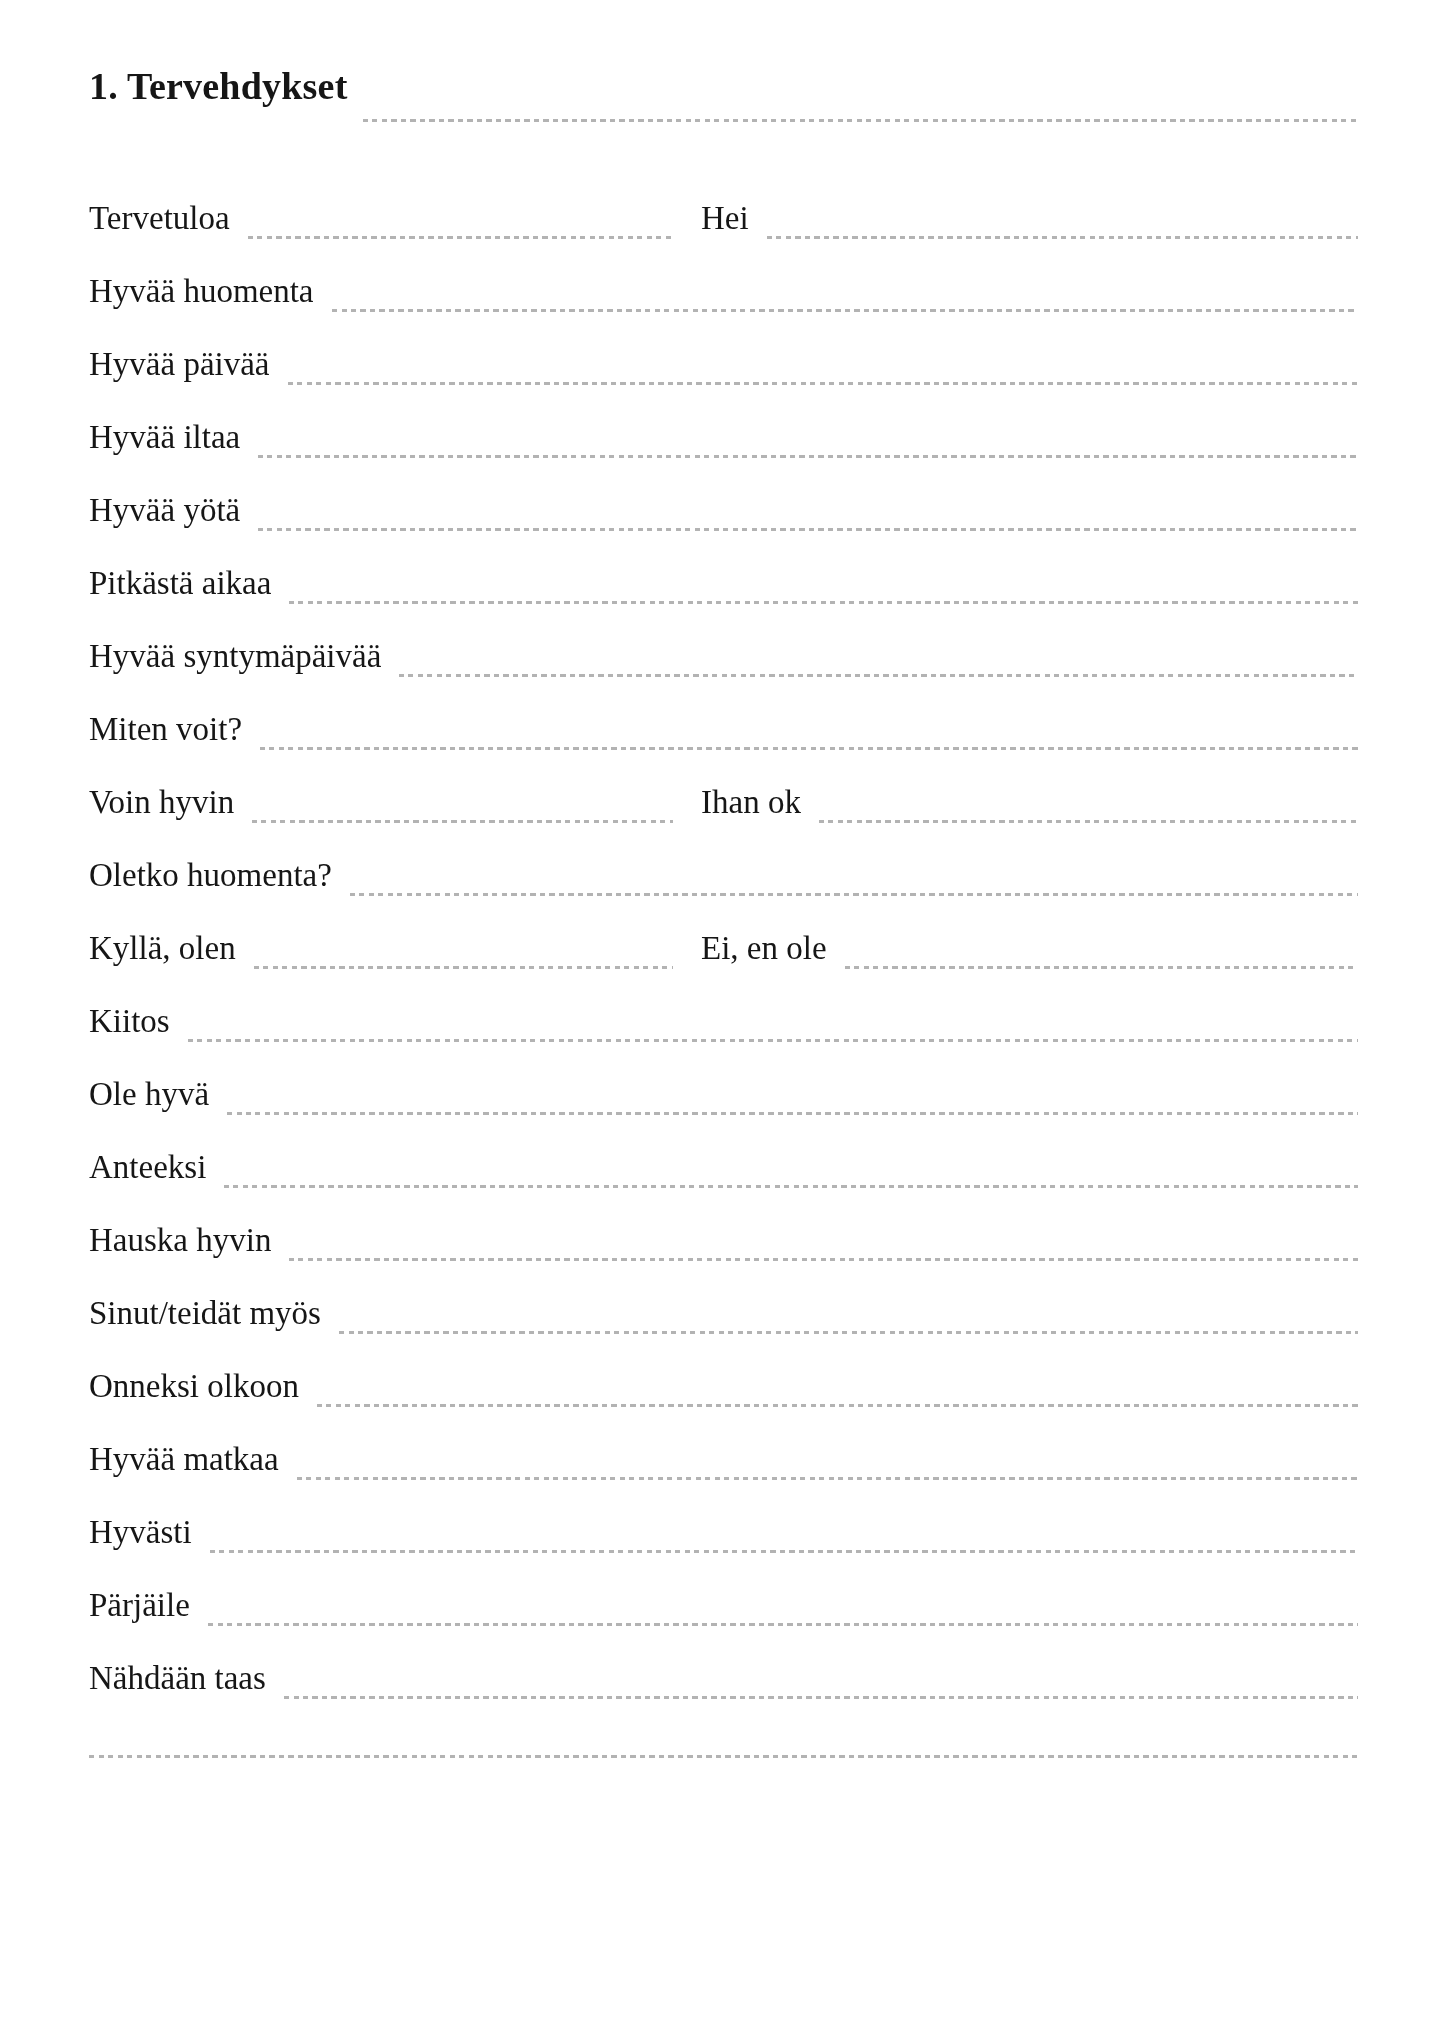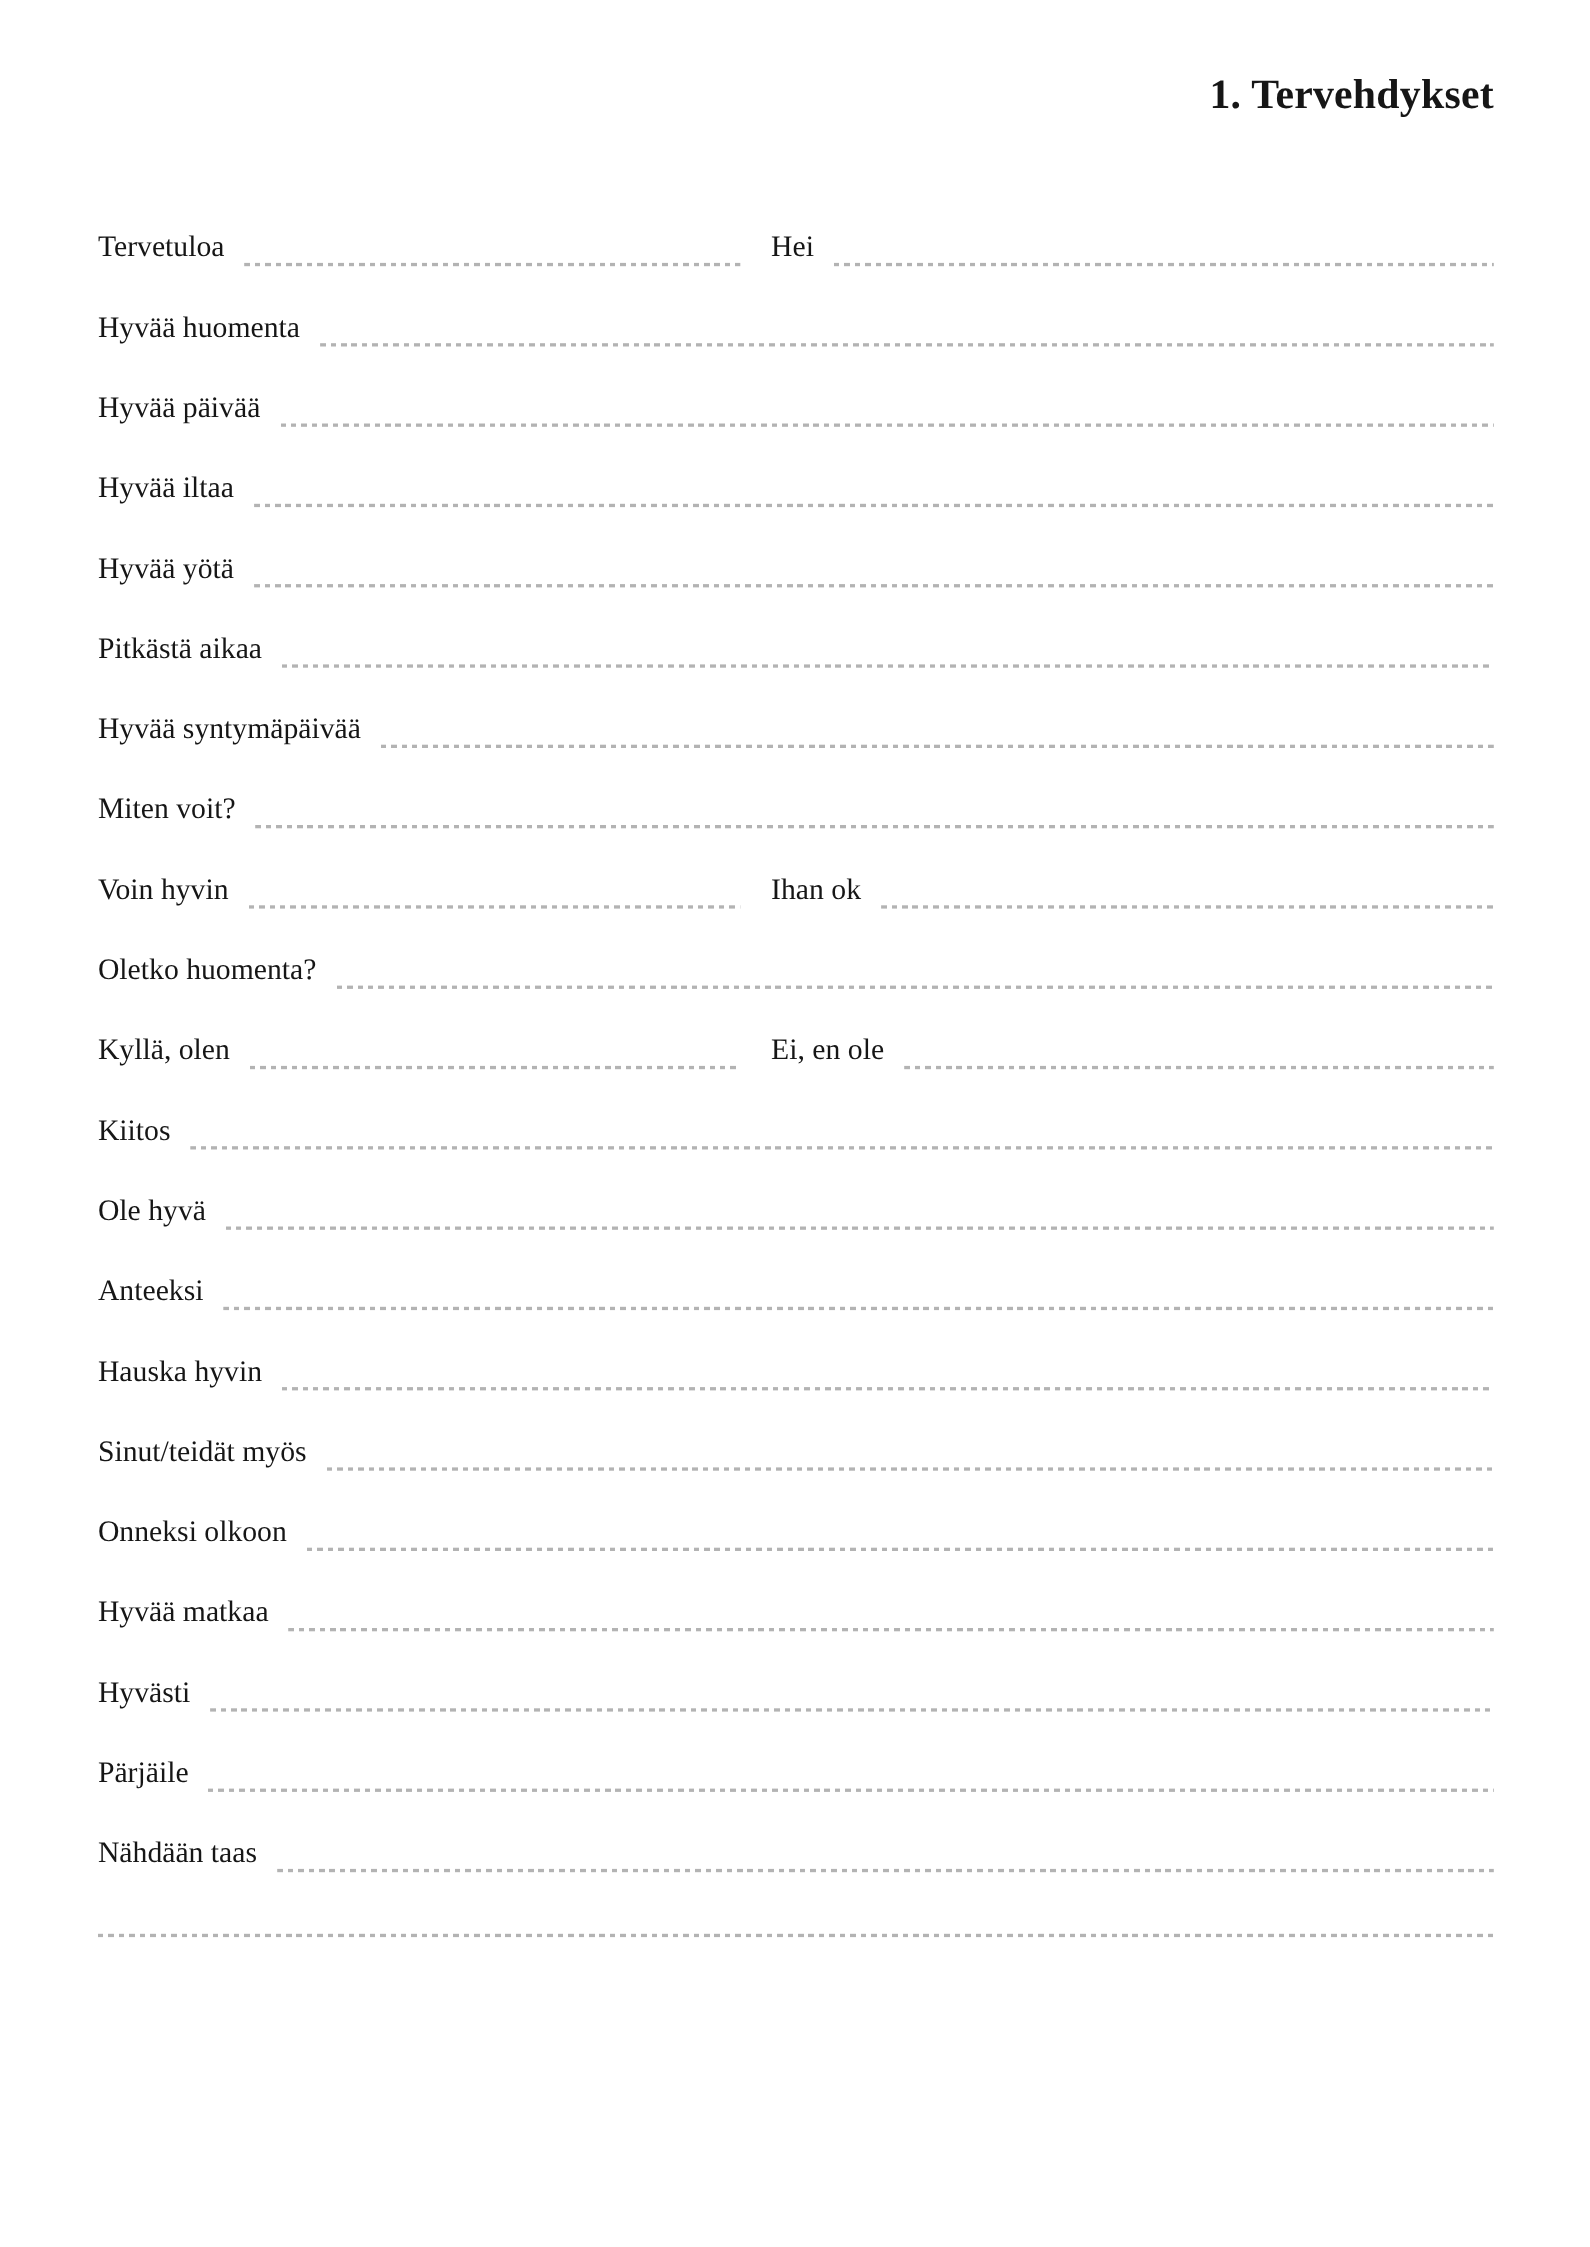--- a/index.html
+++ b/index.html
@@ -17,21 +17,20 @@
     background:var(--bg);
     overflow:hidden;
   }
   .content{
     padding:64px 87px 0 89px;
   }
   
   .title-row{
     display:flex;
     align-items:flex-end;
-    flex-direction:column;
   }
   .title-row h1{
     font-size:38px;
     line-height:1.2;
     font-weight:bold;
     color:var(--ink);
     white-space:nowrap;
     letter-spacing:0.2px;
   }
   .dotline{
@@ -55,21 +54,21 @@
   .row.two-col{
     grid-template-columns:584px 1fr;
     column-gap:28px;
   }
   .cell{
     display:flex;
     align-items:flex-end;
     min-width:0;
   }
   .cell .label{
-    font-size:27px;
+    font-size:33px;
     line-height:1;
     color:var(--ink);
     white-space:nowrap;
   }
   .cell .dotline{
     margin-left:18px;
     transform:translateY(4px);
   }
   
   .bottom-divider{

